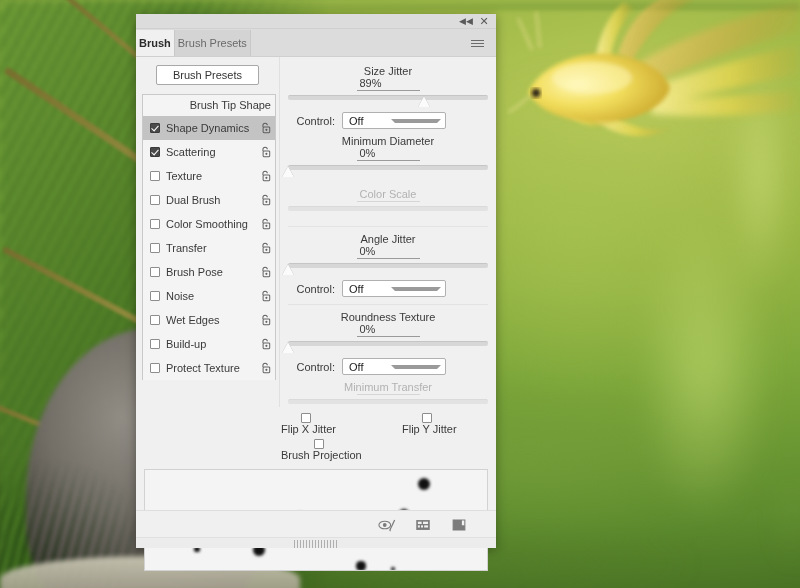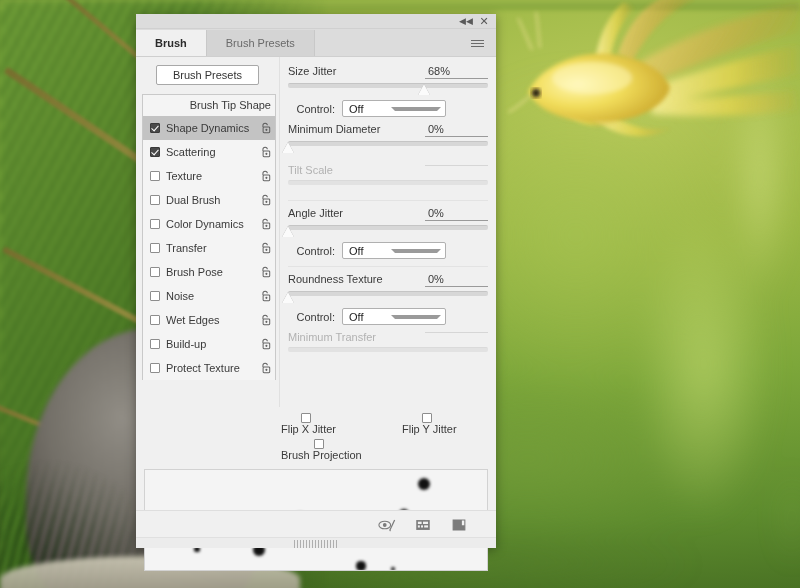--- a/index.html
+++ b/index.html
@@ -91,21 +91,21 @@
     color:#5a5a5a;font-size:9px;line-height:14px;text-align:center;cursor:default;
   }
   .tb-collapse{right:22px;}
   .tb-close{right:4px;font-size:11px;}
 
   .tabstrip{
     height:27px;background:#dcdcdc;position:relative;
     border-bottom:1px solid #cfcfcf;display:flex;align-items:flex-end;
   }
   .tab{
-    height:26px;line-height:26px;padding:0 19px;font-size:11px;color:#555;
+    height:26px;line-height:26px;padding:0 3px;font-size:11px;color:#555;
     cursor:default;user-select:none;
   }
   .tab.active{background:#f0f0f0;color:#2b2b2b;font-weight:bold;}
   .tab.inactive{background:#d4d4d4;color:#6a6a6a;border-left:1px solid #c8c8c8;border-right:1px solid #c8c8c8;}
   .tab-filler{flex:1;height:26px;background:#dcdcdc;}
   .hamburger{
     width:26px;height:26px;display:flex;flex-direction:column;justify-content:center;
     align-items:center;gap:2px;cursor:default;background:#dcdcdc;padding-right:6px;
   }
   .hamburger i{display:block;width:13px;height:1px;background:#6b6b6b;}
@@ -137,21 +137,21 @@
   .cb.checked{background:#4a4a4a;border-color:#3a3a3a;}
   .cb.checked:after{
     content:"";position:absolute;left:2px;top:0px;width:3px;height:6px;
     border:solid #fff;border-width:0 1.6px 1.6px 0;transform:rotate(42deg);
   }
   .row-label{flex:1;white-space:nowrap;overflow:hidden;}
   .lock{width:11px;height:12px;flex:0 0 auto;opacity:.85;}
 
   
   .right-col{flex:1;padding:8px 8px 0 8px;box-sizing:border-box;border-left:1px solid #e0e0e0;}
-  .ctl-label-row{display:flex;align-items:flex-start;justify-content:space-between;margin-bottom:3px;}
+  .ctl-label-row{display:flex;align-items:center;justify-content:space-between;margin-bottom:3px;flex-direction:column;}
   .ctl-label{font-size:11px;color:#3a3a3a;}
   .ctl-label.dim{color:#b2b2b2;}
   .ctl-value{
     font-size:11px;color:#3a3a3a;min-width:58px;text-align:left;
     border-bottom:1px solid #9a9a9a;padding:0 2px 1px 3px;
   }
   .ctl-value.dim{color:#b8b8b8;border-bottom-color:#d6d6d6;}
   .slider{position:relative;height:14px;margin-bottom:2px;}
   .track{position:absolute;left:0;right:0;top:1px;height:4px;background:#d7d7d7;border-radius:2px;border-top:1px solid #c5c5c5;}
   .track.dim{background:#e2e2e2;border-top-color:#dadada;}
@@ -333,21 +333,21 @@
               <span class="cb"></span>
               <span class="row-label">Dual Brush</span>
               <svg class="lock" viewBox="0 0 12 13">
                 <path d="M3.2 5.4 V3.6 a2.4 2.4 0 0 1 4.8 0" fill="none" stroke="#4a4a4a" stroke-width="1.1"></path>
                 <rect x="3.4" y="5.3" width="7.2" height="6.4" rx="1" fill="none" stroke="#4a4a4a" stroke-width="1.1"></rect>
                 <circle cx="7" cy="8.5" r="1.15" fill="#4a4a4a"></circle>
               </svg>
             </div>
             <div class="list-row">
               <span class="cb"></span>
-              <span class="row-label">Color Dynamics</span>
+              <span class="row-label">Color Smoothing</span>
               <svg class="lock" viewBox="0 0 12 13">
                 <path d="M3.2 5.4 V3.6 a2.4 2.4 0 0 1 4.8 0" fill="none" stroke="#4a4a4a" stroke-width="1.1"></path>
                 <rect x="3.4" y="5.3" width="7.2" height="6.4" rx="1" fill="none" stroke="#4a4a4a" stroke-width="1.1"></rect>
                 <circle cx="7" cy="8.5" r="1.15" fill="#4a4a4a"></circle>
               </svg>
             </div>
             <div class="list-row">
               <span class="cb"></span>
               <span class="row-label">Transfer</span>
               <svg class="lock" viewBox="0 0 12 13">
@@ -402,21 +402,21 @@
               </svg>
             </div>
           </div>
       </div>
     </div>
 
     <div class="right-col">
 
       <div class="ctl-label-row">
         <span class="ctl-label">Size Jitter</span>
-        <span class="ctl-value">68%</span>
+        <span class="ctl-value">89%</span>
       </div>
       <div class="slider">
         <div class="track"></div>
         <div class="thumb" style="left: 68%;"></div>
       </div>
       <div class="ctl-row">
         <span class="cname">Control:</span>
         <div class="select">
           <span>Off</span>
           <span class="caret"></span>
@@ -426,21 +426,21 @@
       <div class="ctl-label-row">
         <span class="ctl-label">Minimum Diameter</span>
         <span class="ctl-value">0%</span>
       </div>
       <div class="slider">
         <div class="track"></div>
         <div class="thumb" style="left: 0%;"></div>
       </div>
 
       <div class="ctl-label-row" style="margin-top:10px">
-        <span class="ctl-label dim">Tilt Scale</span>
+        <span class="ctl-label dim">Color Scale</span>
         <span class="ctl-value dim"></span>
       </div>
       <div class="slider">
         <div class="track dim"></div>
       </div>
 
       <div class="divider"></div>
 
       <div class="ctl-label-row">
         <span class="ctl-label">Angle Jitter</span>

